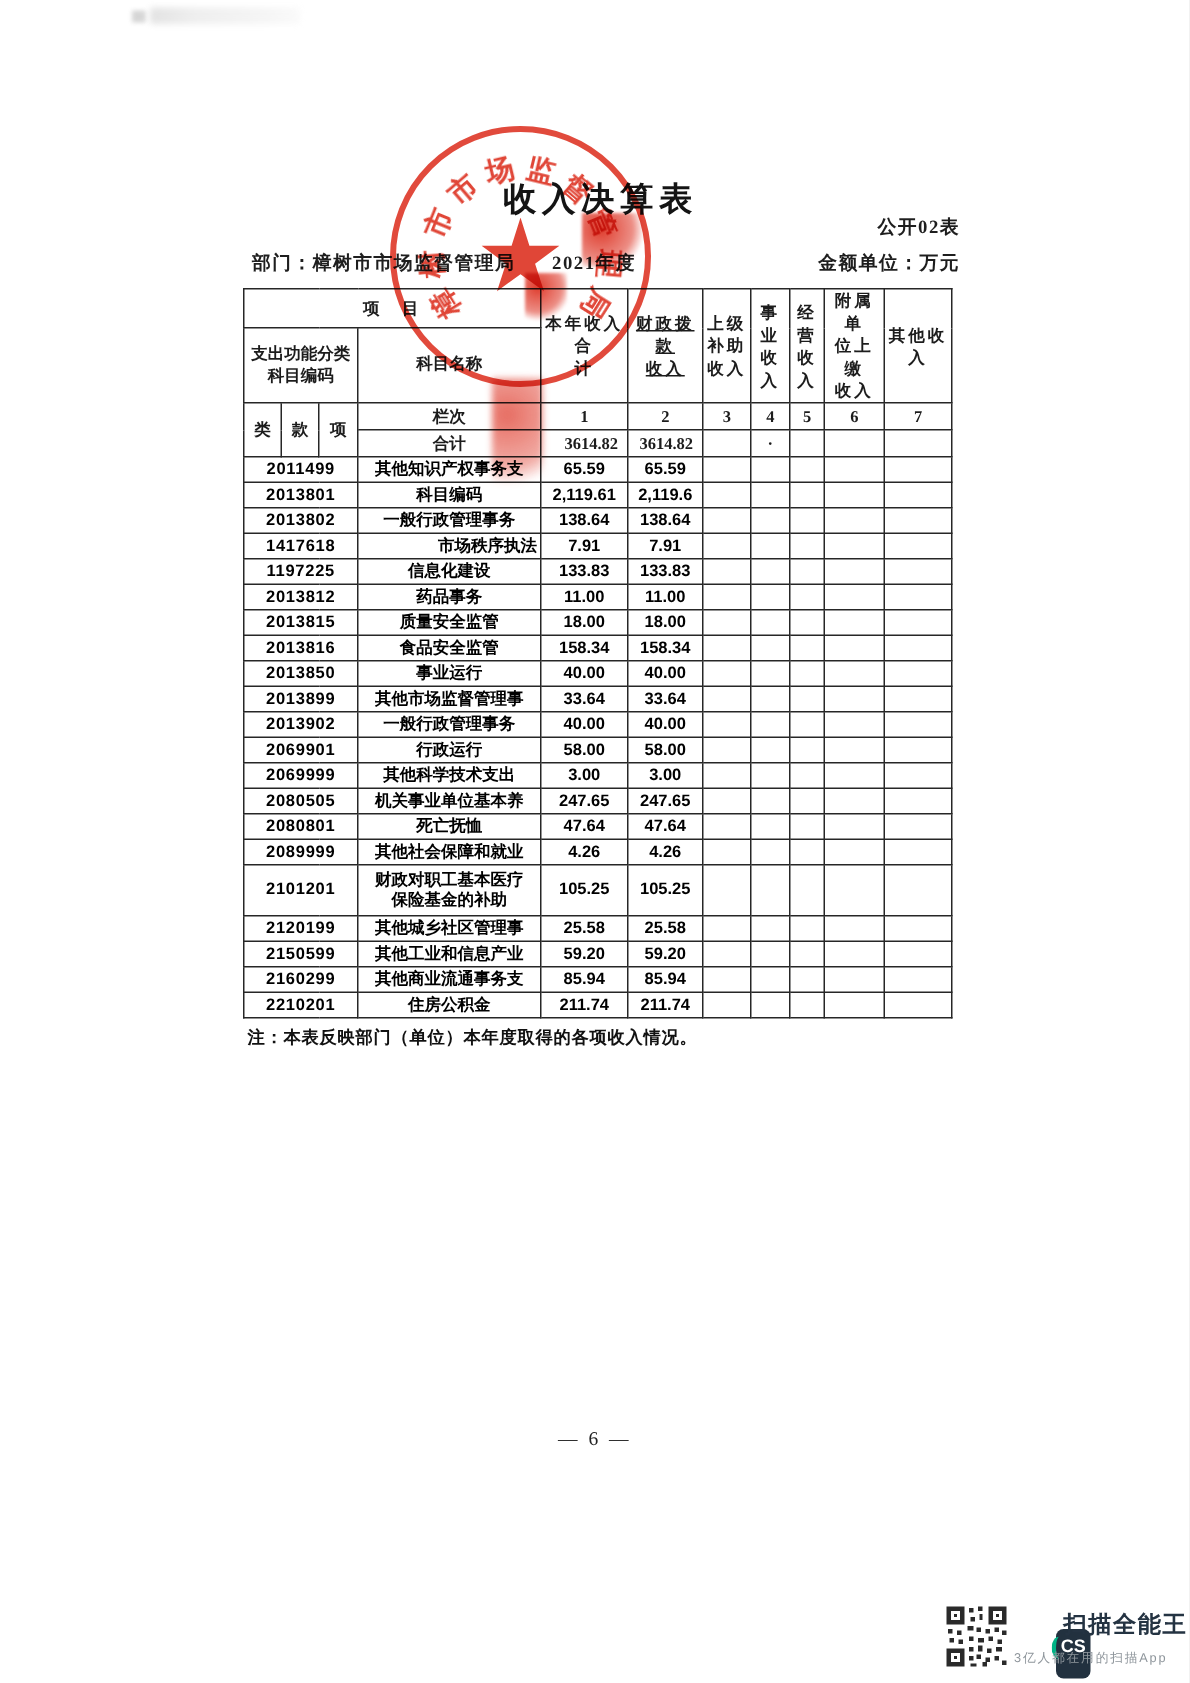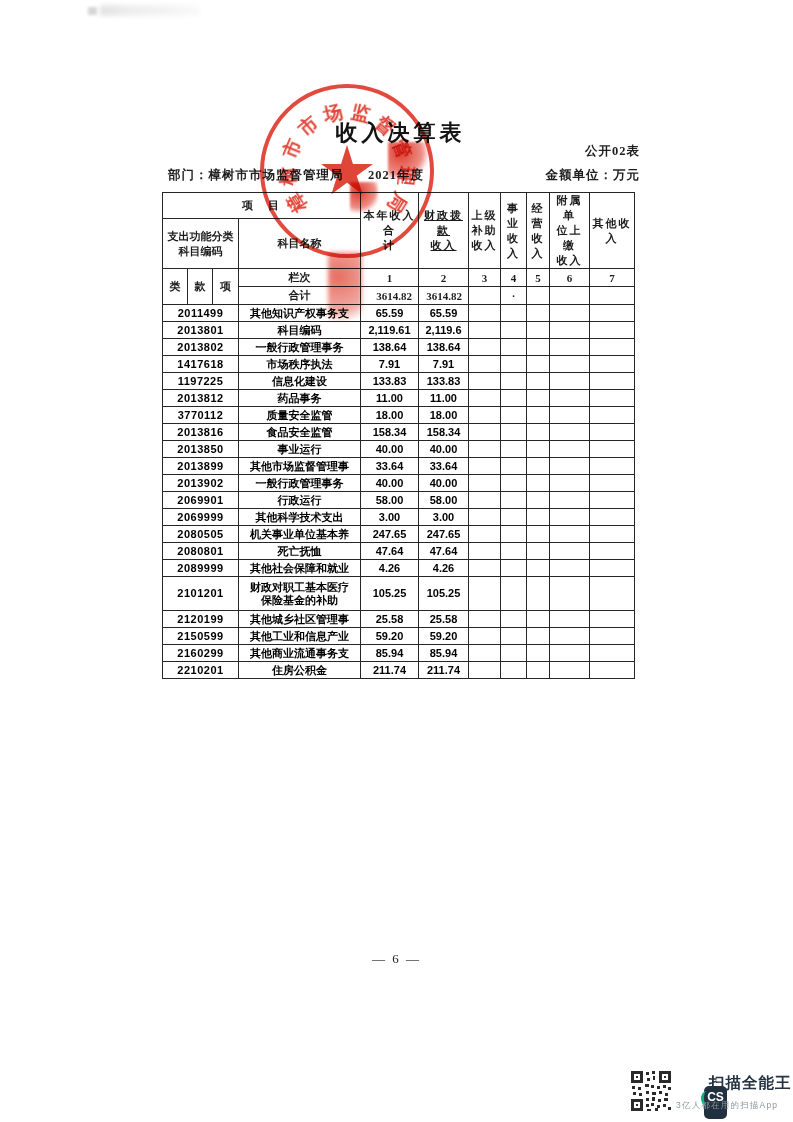--- a/index.html
+++ b/index.html
@@ -226,21 +226,21 @@
           <td class="val-cell">138.64</td>
           <td class="val-cell">138.64</td>
           <td class="empty-cell"></td>
           <td class="empty-cell"></td>
           <td class="empty-cell"></td>
           <td class="empty-cell"></td>
           <td class="empty-cell"></td>
         </tr>
         <tr>
           <td class="code-cell" colspan="3">1417618</td>
-          <td class="name-cell" style="white-space: pre-line;">市场秩序执法</td>
+          <td class="name-cell" style="white-space: pre-line; text-align: right;">市场秩序执法</td>
           <td class="val-cell">7.91</td>
           <td class="val-cell">7.91</td>
           <td class="empty-cell"></td>
           <td class="empty-cell"></td>
           <td class="empty-cell"></td>
           <td class="empty-cell"></td>
           <td class="empty-cell"></td>
         </tr>
         <tr>
           <td class="code-cell" colspan="3">1197225</td>
@@ -258,21 +258,21 @@
           <td class="name-cell" style="white-space: pre-line;">药品事务</td>
           <td class="val-cell">11.00</td>
           <td class="val-cell">11.00</td>
           <td class="empty-cell"></td>
           <td class="empty-cell"></td>
           <td class="empty-cell"></td>
           <td class="empty-cell"></td>
           <td class="empty-cell"></td>
         </tr>
         <tr>
-          <td class="code-cell" colspan="3">3770112</td>
+          <td class="code-cell" colspan="3">2013815</td>
           <td class="name-cell" style="white-space: pre-line;">质量安全监管</td>
           <td class="val-cell">18.00</td>
           <td class="val-cell">18.00</td>
           <td class="empty-cell"></td>
           <td class="empty-cell"></td>
           <td class="empty-cell"></td>
           <td class="empty-cell"></td>
           <td class="empty-cell"></td>
         </tr>
         <tr>
@@ -426,20 +426,21 @@
           <td class="val-cell">211.74</td>
           <td class="empty-cell"></td>
           <td class="empty-cell"></td>
           <td class="empty-cell"></td>
           <td class="empty-cell"></td>
           <td class="empty-cell"></td>
         </tr>
       </tbody>
   </table>
 
+  <div class="note">注：本表反映部门（单位）本年度取得的各项收入情况。</div>
   <div class="page-number">— 6 —</div>
 
   <div class="stamp">
     <div class="stamp-ring"></div>
     <div class="stamp-star"></div>
     <div class="stamp-chars">
         <span style="transform: rotate(-122deg) translateY(-61px);">樟</span>
         <span style="transform: rotate(-94.8889deg) translateY(-61px);">树</span>
         <span style="transform: rotate(-67.7778deg) translateY(-61px);">市</span>
         <span style="transform: rotate(-40.6667deg) translateY(-61px);">市</span>

